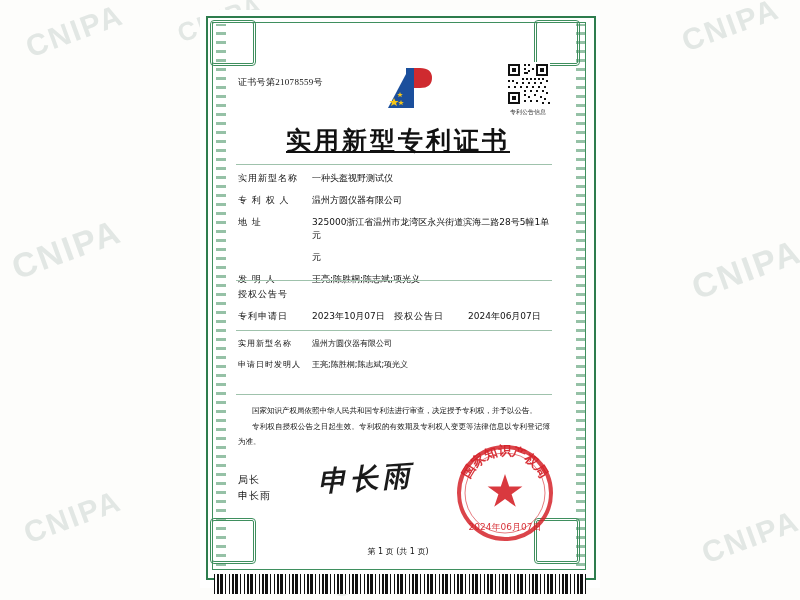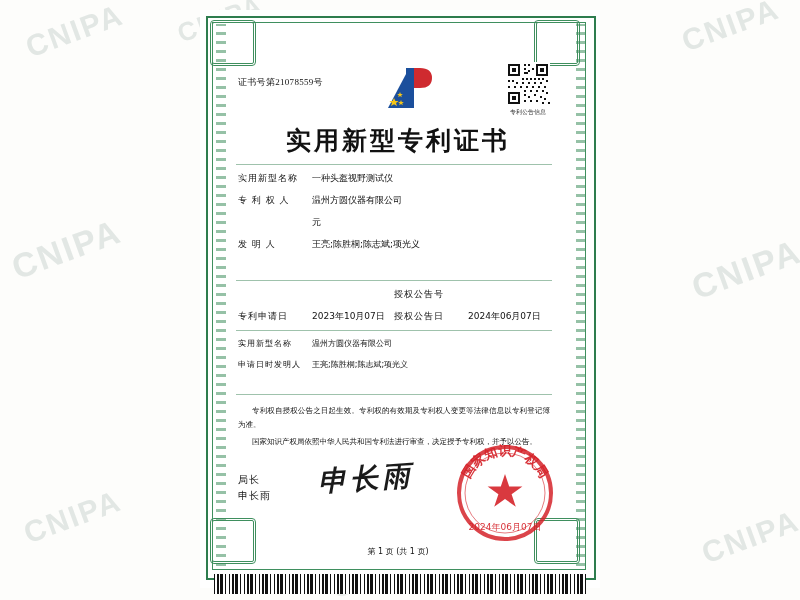--- a/index.html
+++ b/index.html
@@ -71,28 +71,28 @@
   }
 
   .cert-no{
     position:absolute;left:238px;top:76px;font-size:9px;color:#111;
     letter-spacing:.3px;
     font-family:Liberation Serif, serif;
   }
 
   .title{
     position:absolute;left:212px;top:124px;width:372px;text-align:center;
-    font-size:25px;font-weight:bold;color:#111;letter-spacing:3px;
+    font-size:25px;font-weight:bold;color:#111;letter-spacing:3px;text-decoration:underline;
   }
 
   .fields{
     position:absolute;left:238px;top:172px;width:312px;
     font-size:9px;color:#111;line-height:1.45;
   }
-  .row{display:flex;margin-bottom:9px;justify-content:flex-end;}
+  .row{display:flex;margin-bottom:9px;}
   .lbl{width:74px;flex:none;letter-spacing:1px;}
   .val{flex:1;}
   .row.two .col{width:50%;display:flex;}
   .row.two .col .lbl{width:74px;}
 
   .divider{
     position:absolute;left:236px;width:316px;height:0;
     border-top:1px solid #9fc2ac;
   }
 
@@ -242,20 +242,24 @@
   <div class="fields">
     <div class="row">
       <div class="lbl">实用新型名称</div>
       <div class="val">一种头盔视野测试仪</div>
     </div>
     <div class="row">
       <div class="lbl">专 利 权 人</div>
       <div class="val">温州方圆仪器有限公司</div>
     </div>
     <div class="row">
+      <div class="lbl">地        址</div>
+      <div class="val">325000浙江省温州市龙湾区永兴街道滨海二路28号5幢1单元</div>
+    </div>
+    <div class="row">
       <div class="lbl"></div>
       <div class="val">元</div>
     </div>
     <div class="row">
       <div class="lbl">发 明 人</div>
       <div class="val">王亮;陈胜桐;陈志斌;项光义</div>
     </div>
   </div>
 
   <div class="divider" style="top:280px;"></div>
@@ -287,22 +291,22 @@
     </div>
     <div class="row">
       <div class="lbl">申请日时发明人</div>
       <div class="val">王亮;陈胜桐;陈志斌;项光义</div>
     </div>
   </div>
 
   <div class="divider" style="top:394px;"></div>
 
   <div class="legal">
+    <p>国家知识产权局依照中华人民共和国专利法进行审查，决定授予专利权，并予以公告。</p>
     <p>专利权自授权公告之日起生效。专利权的有效期及专利权人变更等法律信息以专利登记簿为准。</p>
-    <p>国家知识产权局依照中华人民共和国专利法进行审查，决定授予专利权，并予以公告。</p>
   </div>
 
   <div class="director">
     <div>局长</div>
     <div>申长雨</div>
   </div>
 
   <div class="signature">申长雨</div>
 
   <div class="seal">

